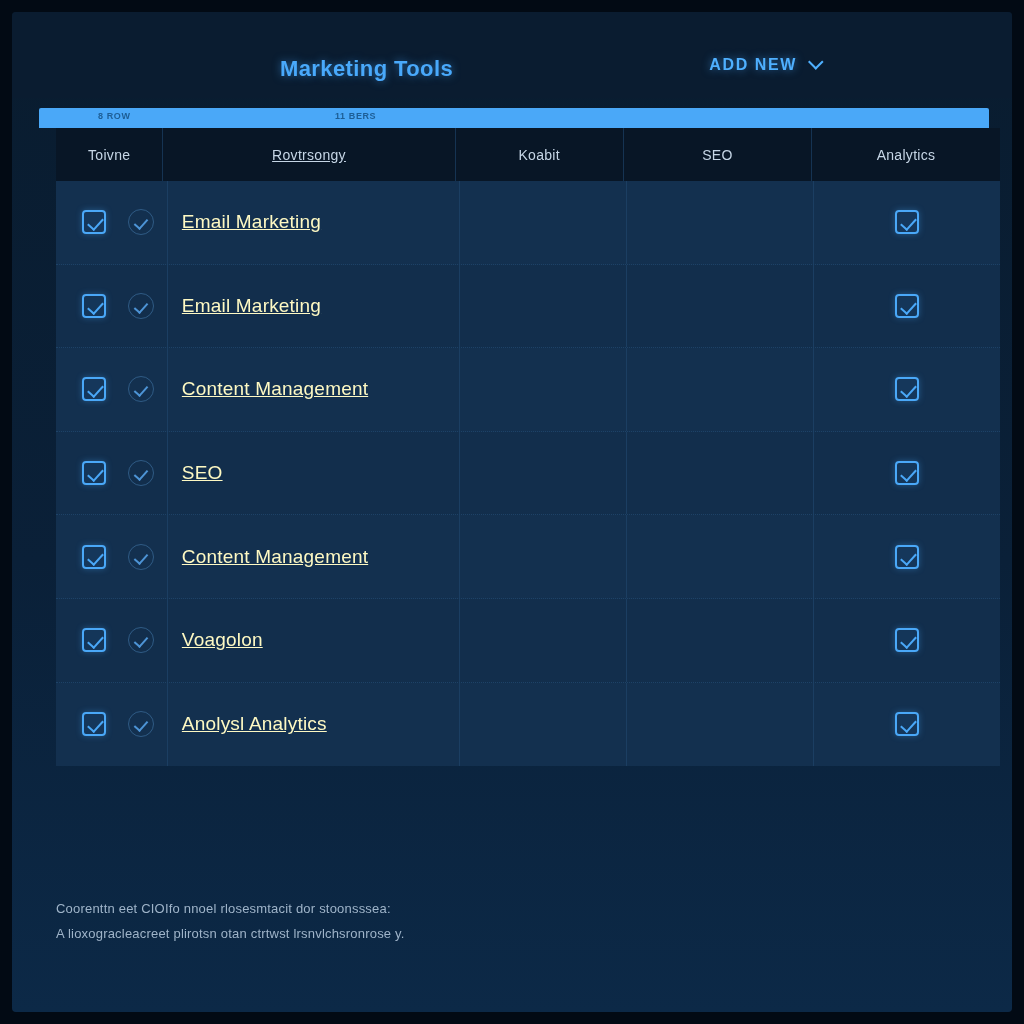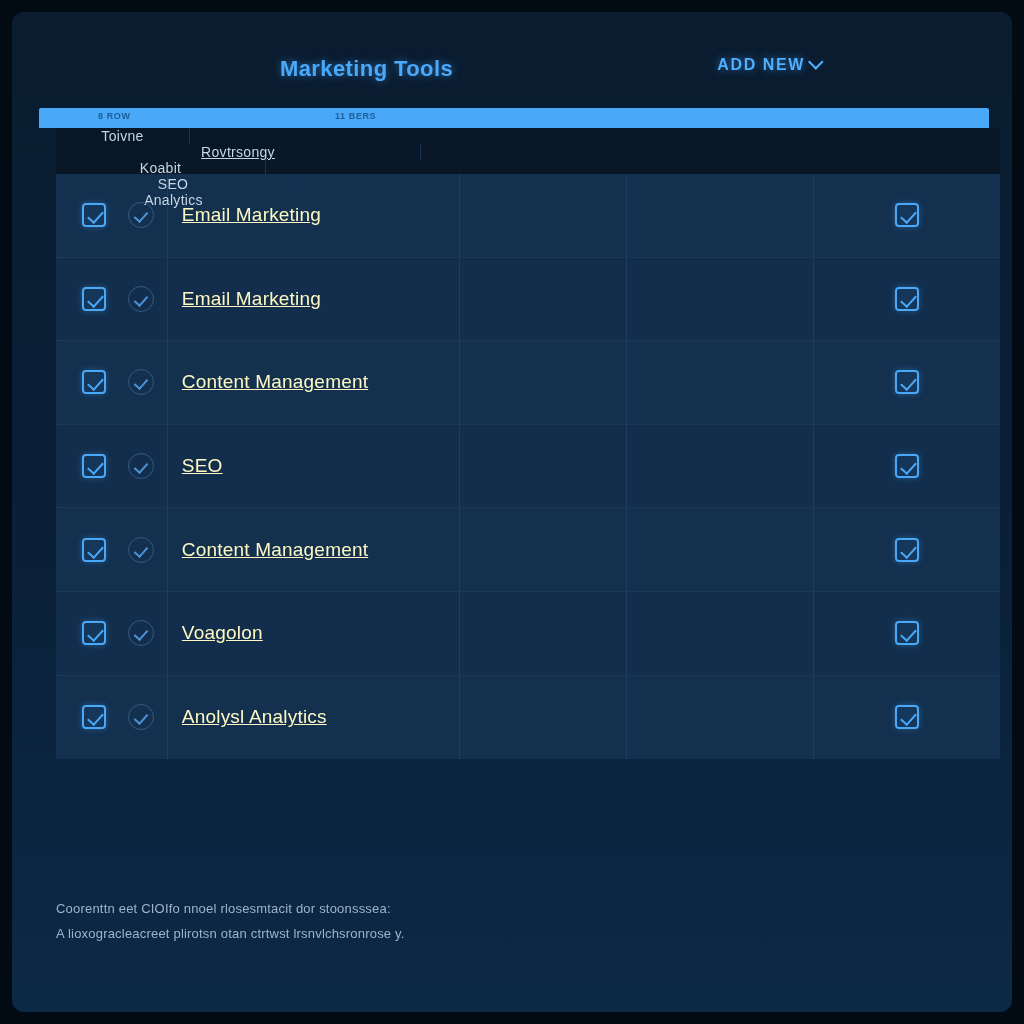--- a/index.html
+++ b/index.html
@@ -10,21 +10,21 @@
     background:#020a14;
     font-family:"Liberation Sans", sans-serif;
     overflow:hidden;
   }
 
   #app {
     position:absolute;
     left:12px; top:12px;
     width:1000px; height:1000px;
     background:linear-gradient(180deg,#091c2f 0%,#0a2038 55%,#0c2947 100%);
-    border-radius:12px;
+    border-radius:4px;
     overflow:hidden;
   }
 
   
   .header {
     position:relative;
     height:86px;
     background:#0a1c30;
   }
   .header-title {
@@ -32,21 +32,21 @@
     left:268px; top:44px;
     font-size:22px; font-weight:bold;
     color:#49a9fb;
     letter-spacing:.4px;
     text-shadow:0 0 9px rgba(70,165,250,.55);
     filter:blur(.35px);
   }
   .header-action {
     position:absolute;
     right:190px; top:44px;
-    display:flex; align-items:center; gap:6px;
+    display:flex; align-items:center; gap:14px;
     font-size:16px; font-weight:bold;
     color:#4fb0ff;
     letter-spacing:1.6px;
     text-shadow:0 0 8px rgba(70,165,250,.6);
     filter:blur(.5px);
     cursor:pointer;
   }
   .chev { width:11px; height:11px; border-right:2px solid #4fb0ff;
           border-bottom:2px solid #4fb0ff; transform:rotate(45deg) translate(-3px,-2px); }
 
@@ -70,23 +70,22 @@
 
   
   .table {
     position:absolute;
     left:44px; top:116px;
     width:944px; height:722px;
   }
 
   .thead {
     display:flex;
-    height:46px;
+    height:53px;
     background:#081626;
-    flex-direction:column;
   }
   .thead .th {
     display:flex; align-items:center; justify-content:center;
     font-size:14px;
     color:#c6d6e6;
     letter-spacing:.3px;
     filter:blur(.4px);
     border-right:1px solid #153352;
   }
   .thead .th:last-child { border-right:none; }

